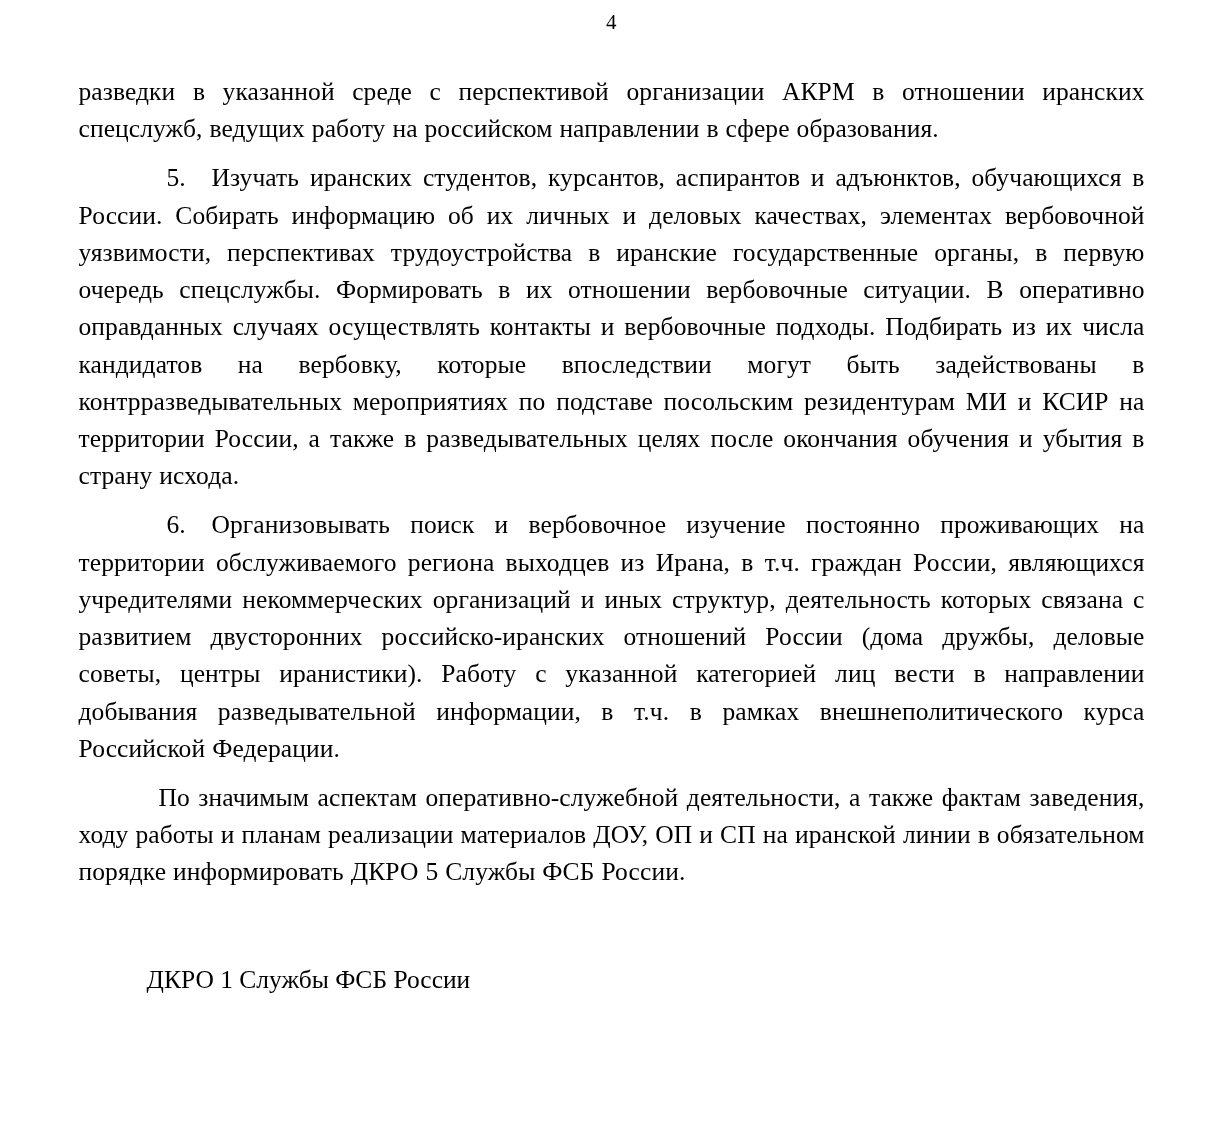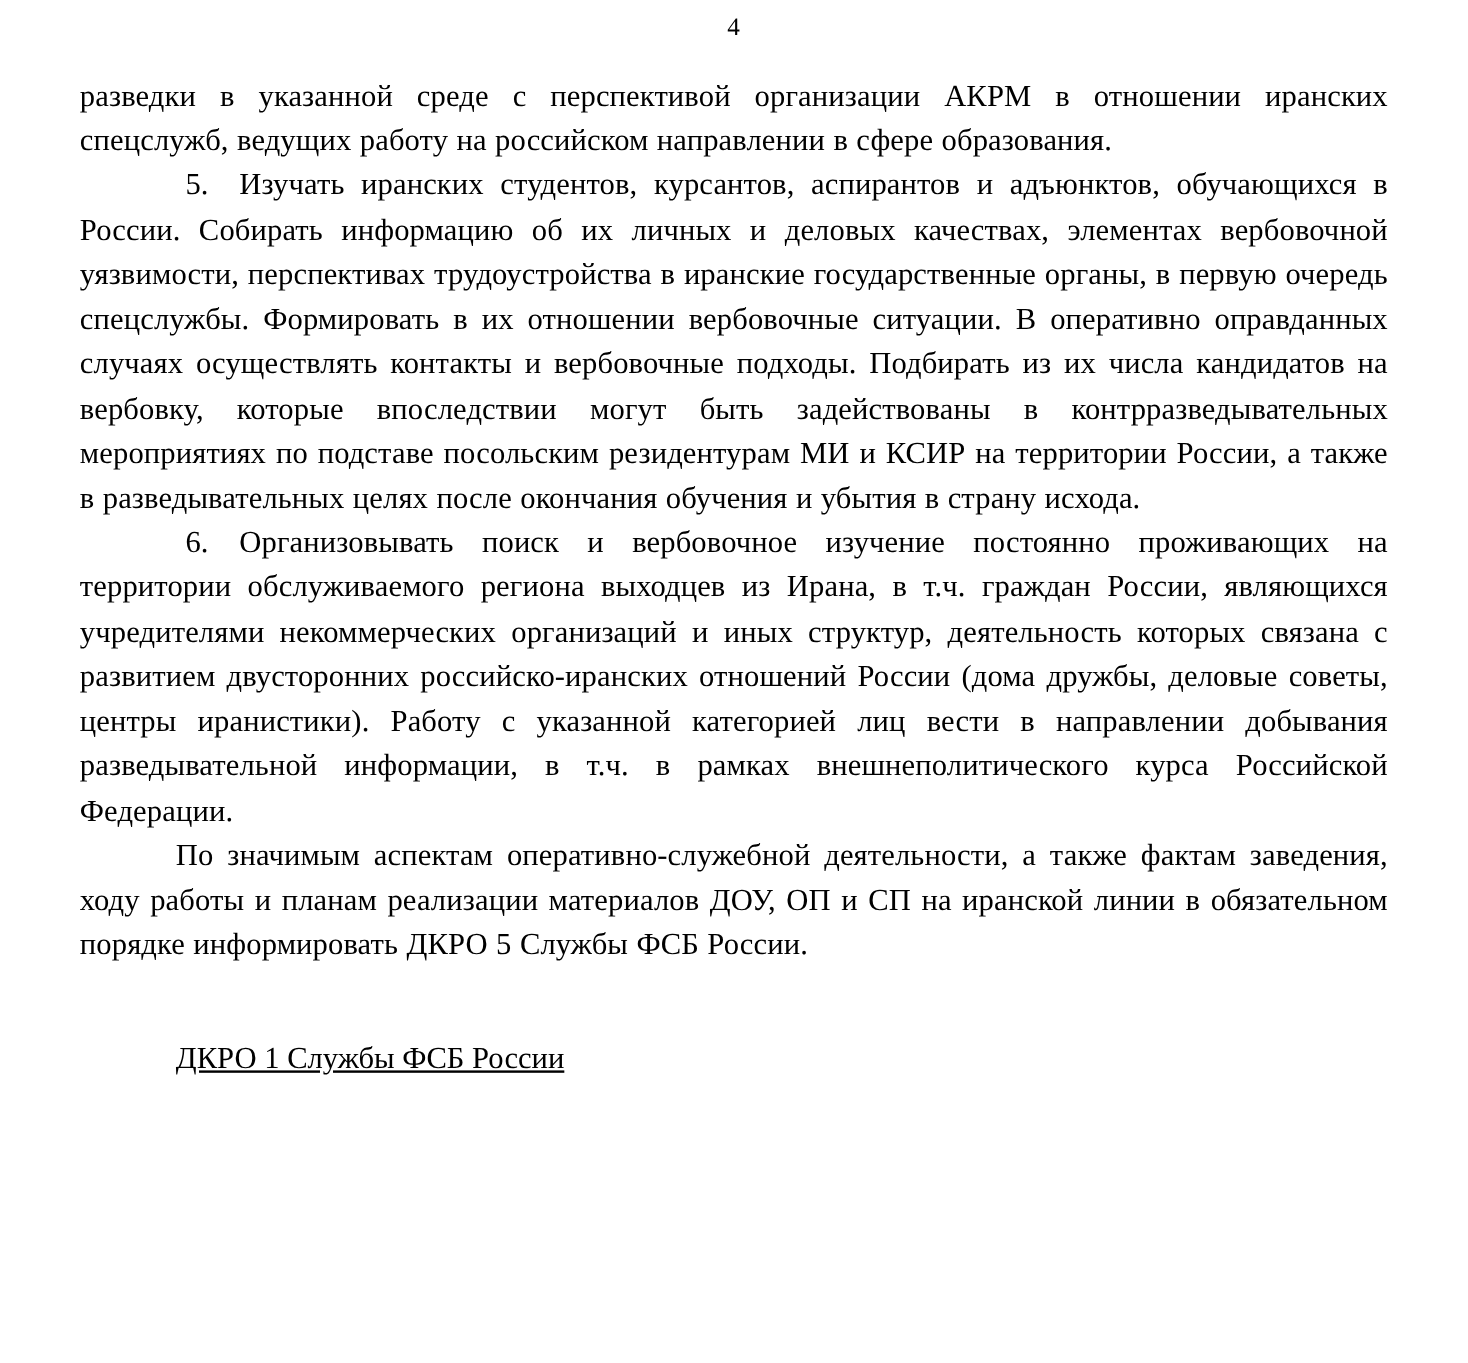--- a/index.html
+++ b/index.html
@@ -28,21 +28,21 @@
     line-height: 1;
     padding-top: 12px;
     letter-spacing: 0.5px;
   }
   .body-text {
     margin: 0 auto;
     width: 1090px;
     padding-top: 28px;
   }
   p.para {
-    margin: 0;
+    margin: 12px;
     font-size: 25.5px;
     line-height: 1.46;
     text-align: justify;
     text-justify: inter-word;
     letter-spacing: 0.1px;
     word-spacing: 0.5px;
     hyphens: none;
   }
   p.para.indent {
     text-indent: 88px;
@@ -50,21 +50,20 @@
   p.para.indent-small {
     text-indent: 80px;
   }
   .signature {
     margin: 0;
     padding-top: 58px;
     font-size: 25.5px;
     line-height: 1.46;
     text-indent: 80px;
     text-align: left;
-    text-decoration: underline;
   }
 </style>
 </head>
 <body>
 
 <div class="page">
 
   <div class="page-number">4</div>
 
   <div class="body-text">

